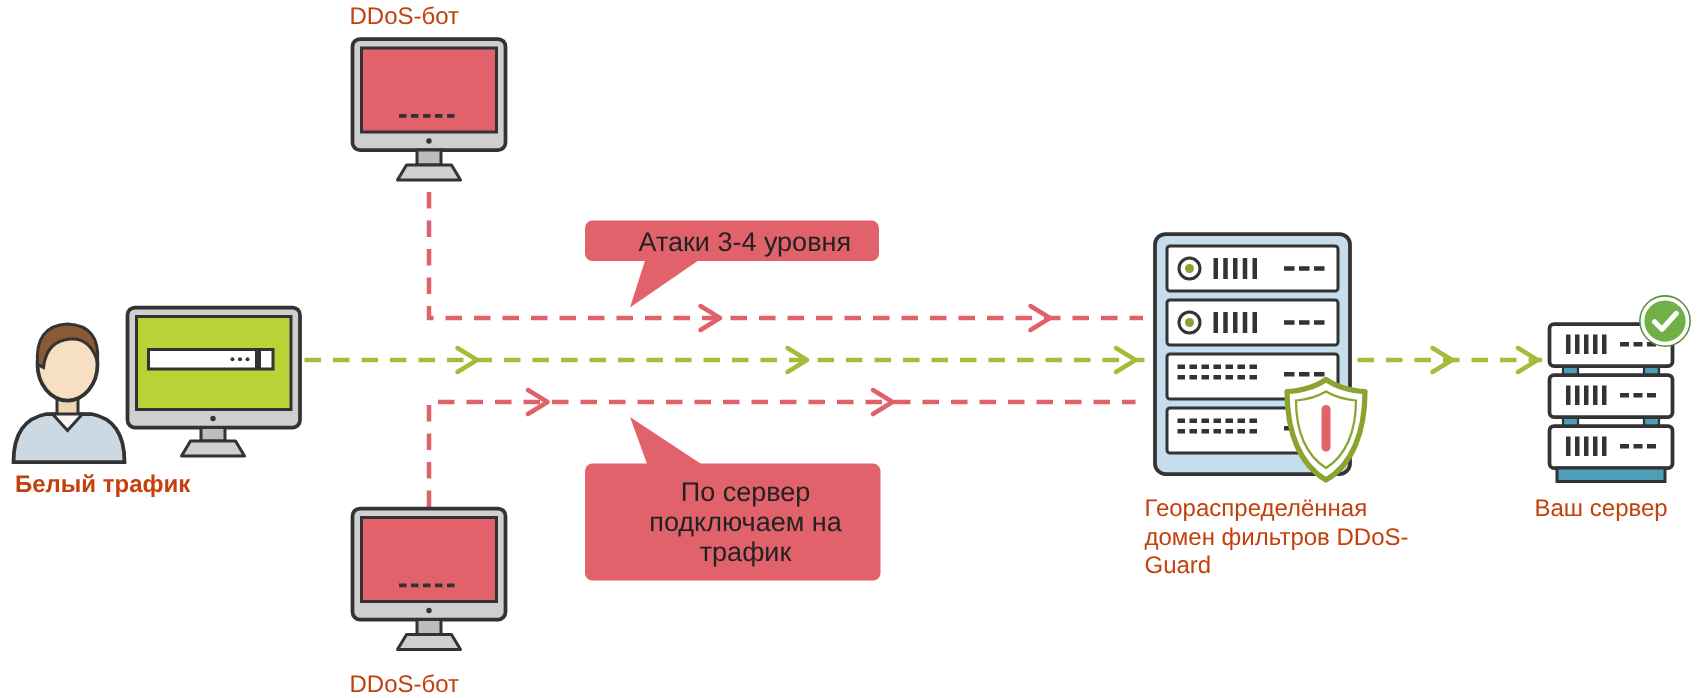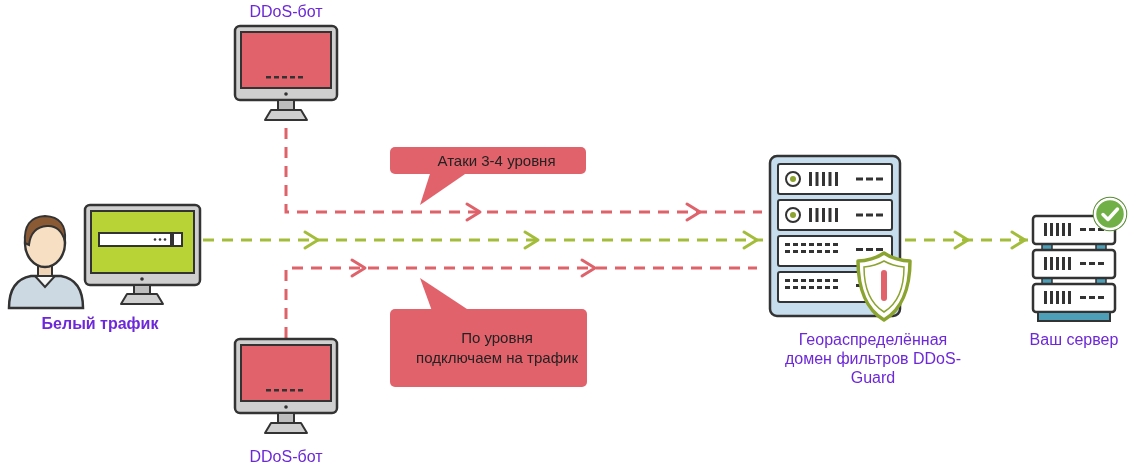--- a/index.html
+++ b/index.html
@@ -1,23 +1,23 @@
 <!DOCTYPE html>
 <html><head>
 <meta charset="utf-8">
 <style>
   * { margin: 0; padding: 0; box-sizing: border-box; }
   html, body { background: #ffffff; font-family: "Liberation Sans", sans-serif; }
   .diagram { position: relative; width: 1136px; height: 465px; background: #fff; overflow: hidden; }
   .node { position: absolute; z-index: 2; }
-  .label { position: absolute; z-index: 4; font-size: 16px; line-height: 19px; color: #6d28d9; text-align: center; }
+  .label { position: absolute; z-index: 4; font-size: 16px; line-height: 19px; color: #c2410c; }
   .arrows { position: absolute; left: 0; top: 0; z-index: 1; }
   .callout {
     position: absolute; z-index: 3; background: #e2626b; border-radius: 5px;
-    color: #222; font-size: 15px; line-height: 20px; text-align: center;
+    color: #222; font-size: 18px; line-height: 20px; text-align: center;
     display: flex; flex-direction: column; justify-content: center; padding-left: 17px;
   }
   .callout .tail { position: absolute; background: #e2626b; }
   .callout-attacks { left: 390px; top: 147px; width: 196px; height: 27px; }
   .callout-attacks .tail { top: 25px; left: 30px; width: 48px; height: 33px;
     clip-path: polygon(22% 0, 100% 0, 0 100%); }
   .callout-l7 { left: 390px; top: 309px; width: 197px; height: 78px; }
   .callout-l7 .tail { top: -31px; left: 30px; width: 50px; height: 33px;
     clip-path: polygon(0 0, 100% 100%, 24% 100%); }
   svg { display: block; }
@@ -111,21 +111,21 @@
     </svg>
   </div>
   <div class="label" style="left:10px; top:314px; width:180px;font-weight:bold;">Белый трафик</div>
 
   <div class="callout callout-attacks">
     <span>Атаки 3-4 уровня</span>
     <div class="tail"></div>
   </div>
 
   <div class="callout callout-l7">
-    <span>По уровня</span>
+    <span>По сервер</span>
     <span>подключаем на трафик</span>
     <div class="tail"></div>
   </div>
 
   <div class="node" style="left:768px; top:154px;">
     <svg width="134" height="164" viewBox="0 0 134 164">
       <rect x="2" y="2" width="130" height="160" rx="7" fill="#c6dded" stroke="#333" stroke-width="2.5"></rect>
 
       <rect x="10" y="10" width="114" height="30" rx="2" fill="#fff" stroke="#333" stroke-width="2"></rect>
       <circle cx="25" cy="25" r="7" fill="#fff" stroke="#333" stroke-width="2"></circle>

